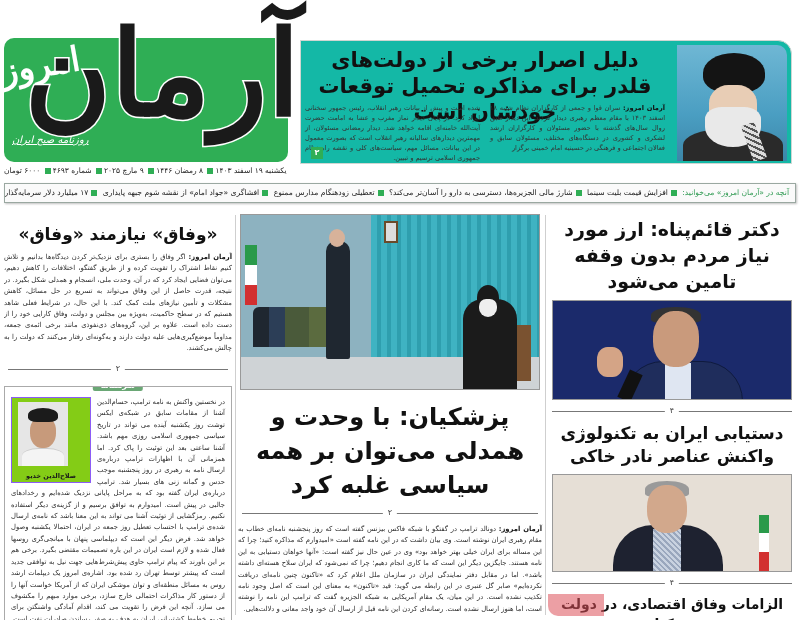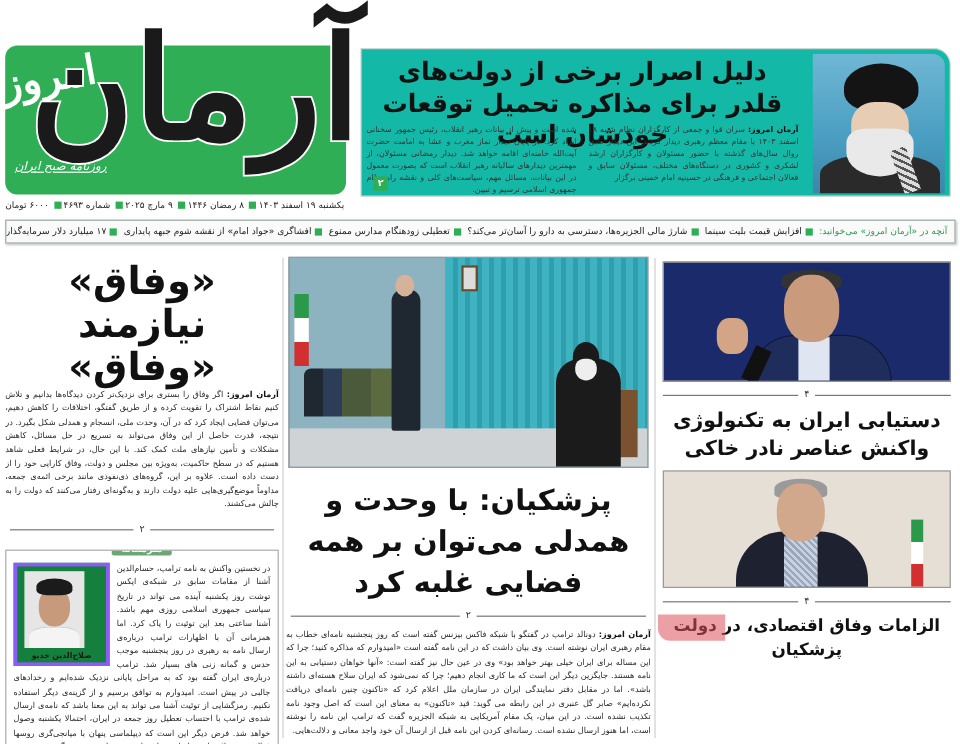--- a/index.html
+++ b/index.html
@@ -34,31 +34,31 @@
   .ticker { position: absolute; left: 4px; top: 183px; width: 792px; height: 20px; border: 1px solid #9aa8a1; background: #fafafa; box-shadow: 1px 1px 2px rgba(0,0,0,.25); font-size: 7.6px; line-height: 18px; padding: 0 6px; white-space: nowrap; overflow: hidden; direction: rtl; }
   .ticker .lead { color: #2f9a52; }
   .ticker .sq { display: inline-block; width: 6px; height: 6px; background: #2fae55; margin: 0 3px; vertical-align: middle; }
 
   
   .col-left { position: absolute; left: 4px; top: 212px; width: 228px; height: 408px; }
   .col-mid { position: absolute; left: 238px; top: 212px; width: 304px; height: 408px; }
   .col-right { position: absolute; left: 548px; top: 212px; width: 248px; height: 408px; }
   .vrule { position: absolute; top: 215px; width: 1px; height: 400px; background: #cfcfcf; }
 
-  .h-left { font-weight: bold; font-size: 32px; line-height: 36px; text-align: center; color: #111; margin-top: 4px; }
+  .h-left { font-weight: bold; font-size: 17px; line-height: 36px; text-align: center; color: #111; margin-top: 4px; }
   .body-small { font-size: 6.8px; line-height: 11.4px; color: #2b2b2b; text-align: justify; }
   .body-small strong { color: #111; }
   .sep { position: relative; height: 14px; margin: 4px 0; }
   .sep::before { content: ""; position: absolute; left: 4px; right: 4px; top: 7px; height: 1px; background: #777; }
   .sep span { position: absolute; left: 50%; top: 0; transform: translateX(-50%); background: #fff; padding: 0 5px; font-size: 8px; color: #333; line-height: 14px; }
 
   .editorial { position: relative; border: 1px solid #aaa; margin-top: 10px; padding: 10px 6px 4px 6px; height: 248px; overflow: hidden; }
   .editorial-tag { position: absolute; top: -7px; left: 50%; transform: translateX(-50%); background: #6aa775; color: #fff; font-size: 8px; font-weight: bold; padding: 1px 8px; border-radius: 2px; }
   .editorial h3 { font-size: 13px; font-weight: bold; text-align: center; margin-bottom: 6px; color: #111; }
-  .author-box { float: left; width: 80px; height: 86px; border: 3px solid #8b5cf6; margin: 0 6px 4px 0; background: #15803d; position: relative; }
+  .author-box { float: left; width: 80px; height: 86px; border: 1px solid #8b5cf6; margin: 0 6px 4px 0; background: #84cc16; position: relative; }
   .author-box .pic { position: absolute; left: 6px; top: 4px; width: 50px; height: 64px; background: linear-gradient(180deg, #e6e6e6 0%, #e6e6e6 100%); overflow: hidden; }
   .author-box .pic .hair { position: absolute; left: 10px; top: 6px; width: 30px; height: 14px; background: #1b1b1b; border-radius: 50% 50% 30% 30%; }
   .author-box .pic .face { position: absolute; left: 12px; top: 14px; width: 26px; height: 32px; background: #c79a7b; border-radius: 45%; }
   .author-box .pic .shirt { position: absolute; left: 4px; top: 46px; width: 42px; height: 20px; background: #f4f4f4; border-radius: 40% 40% 0 0; border-top: 1px solid #ccc; }
   .author-box .name { position: absolute; bottom: 2px; left: 0; right: 0; text-align: center; font-size: 6.5px; font-weight: bold; }
 
   
   .photo-mid { position: relative; width: 300px; height: 176px; border: 1px solid #999; margin: 2px auto 0; overflow: hidden; background: #7aa3b5; }
   .photo-mid .wall { position: absolute; left: 0; top: 0; width: 130px; height: 150px; background: #8db2c0; }
   .photo-mid .curtain { position: absolute; left: 130px; top: 0; width: 170px; height: 160px; background: repeating-linear-gradient(90deg, #3fb3c2 0 6px, #2f9fae 6px 10px); }
@@ -134,20 +134,21 @@
   <span class="sq"></span><span>شارژ مالی الجزیره‌ها، دسترسی به دارو را آسان‌تر می‌کند؟</span>
   <span class="sq"></span><span>تعطیلی زودهنگام مدارس ممنوع</span>
   <span class="sq"></span><span>افشاگری «جواد امام» از نقشه شوم جبهه پایداری</span>
   <span class="sq"></span><span>۱۷ میلیارد دلار سرمایه‌گذاری برای تولد دوباره بزرگترین میدان گازی ایران و...</span>
 </div>
 
 <div class="vrule" style="left:235px"></div>
 <div class="vrule" style="left:545px"></div>
 
 <div class="col-right">
+  <div class="h-right">دکتر قائم‌پناه: ارز مورد نیاز مردم بدون وقفه تامین می‌شود</div>
   <div class="photo-r1">
     <div class="body"></div>
       <div class="shirt"></div>
       <div class="hair"></div>
       <div class="face"></div>
       <div class="hand"></div>
       <div class="mic"></div>
   </div>
   <div class="sep">
       <span>۴</span>
@@ -177,21 +178,21 @@
       <div class="stage"></div>
     <div class="flag"></div>
       <div class="seated"></div>
     <div class="speaker"></div>
       <div class="speaker-head"></div>
     <div class="chair"></div>
       <div class="cleric"></div>
       <div class="cleric-head"></div>
       <div class="cleric-face"></div>
   </div>
-  <div class="h-mid">پزشکیان: با وحدت و همدلی می‌توان بر همه فضایی غلبه کرد</div>
+  <div class="h-mid">پزشکیان: با وحدت و همدلی می‌توان بر همه سیاسی غلبه کرد</div>
   <div class="sep">
       <span>۲</span>
     </div>
   <p class="body-small"><strong>آرمان امروز:</strong> <span>دونالد ترامپ در گفتگو با شبکه فاکس بیزنس گفته است که روز پنجشنبه نامه‌ای خطاب به مقام رهبری ایران نوشته است. وی بیان داشت که در این نامه گفته است «امیدوارم که مذاکره کنید؛ چرا که این مساله برای ایران خیلی بهتر خواهد بود» وی در عین حال نیز گفته است: «آنها خواهان دستیابی به این نامه هستند. جایگزین دیگر این است که ما کاری انجام دهیم؛ چرا که نمی‌شود که ایران سلاح هسته‌ای داشته باشد». اما در مقابل دفتر نمایندگی ایران در سازمان ملل اعلام کرد که «تاکنون چنین نامه‌ای دریافت نکرده‌ایم» صابر گل عنبری در این رابطه می‌ گوید: قید «تاکنون» به معنای این است که اصل وجود نامه تکذیب نشده است. در این میان، یک مقام آمریکایی به شبکه الجزیره گفت که ترامپ این نامه را نوشته است، اما هنوز ارسال نشده است. رسانه‌ای کردن این نامه قبل از ارسال آن خود واجد معانی و دلالت‌هایی.</span></p>
 </div>
 
 <div class="col-left">
   <div class="h-left">«وفاق» نیازمند «وفاق»</div>
   <p class="body-small" style="height:106px;overflow:hidden"><strong>آرمان امروز:</strong> <span>اگر وفاق را بستری برای نزدیک‌تر کردن دیدگاه‌ها بدانیم و تلاش کنیم نقاط اشتراک را تقویت کرده و از طریق گفتگو، اختلافات را کاهش دهیم، می‌توان فضایی ایجاد کرد که در آن، وحدت ملی، انسجام و همدلی شکل بگیرد. در نتیجه، قدرت حاصل از این وفاق می‌تواند به تسریع در حل مسائل، کاهش مشکلات و تأمین نیازهای ملت کمک کند. با این حال، در شرایط فعلی شاهد هستیم که در سطح حاکمیت، به‌ویژه بین مجلس و دولت، وفاق کارایی خود را از دست داده است. علاوه بر این، گروه‌های ذی‌نفوذی مانند برخی ائمه‌ی جمعه، مداوماً موضع‌گیری‌هایی علیه دولت دارند و به‌گونه‌ای رفتار می‌کنند که دولت را به چالش می‌کشند.</span></p>
   <div class="sep">

